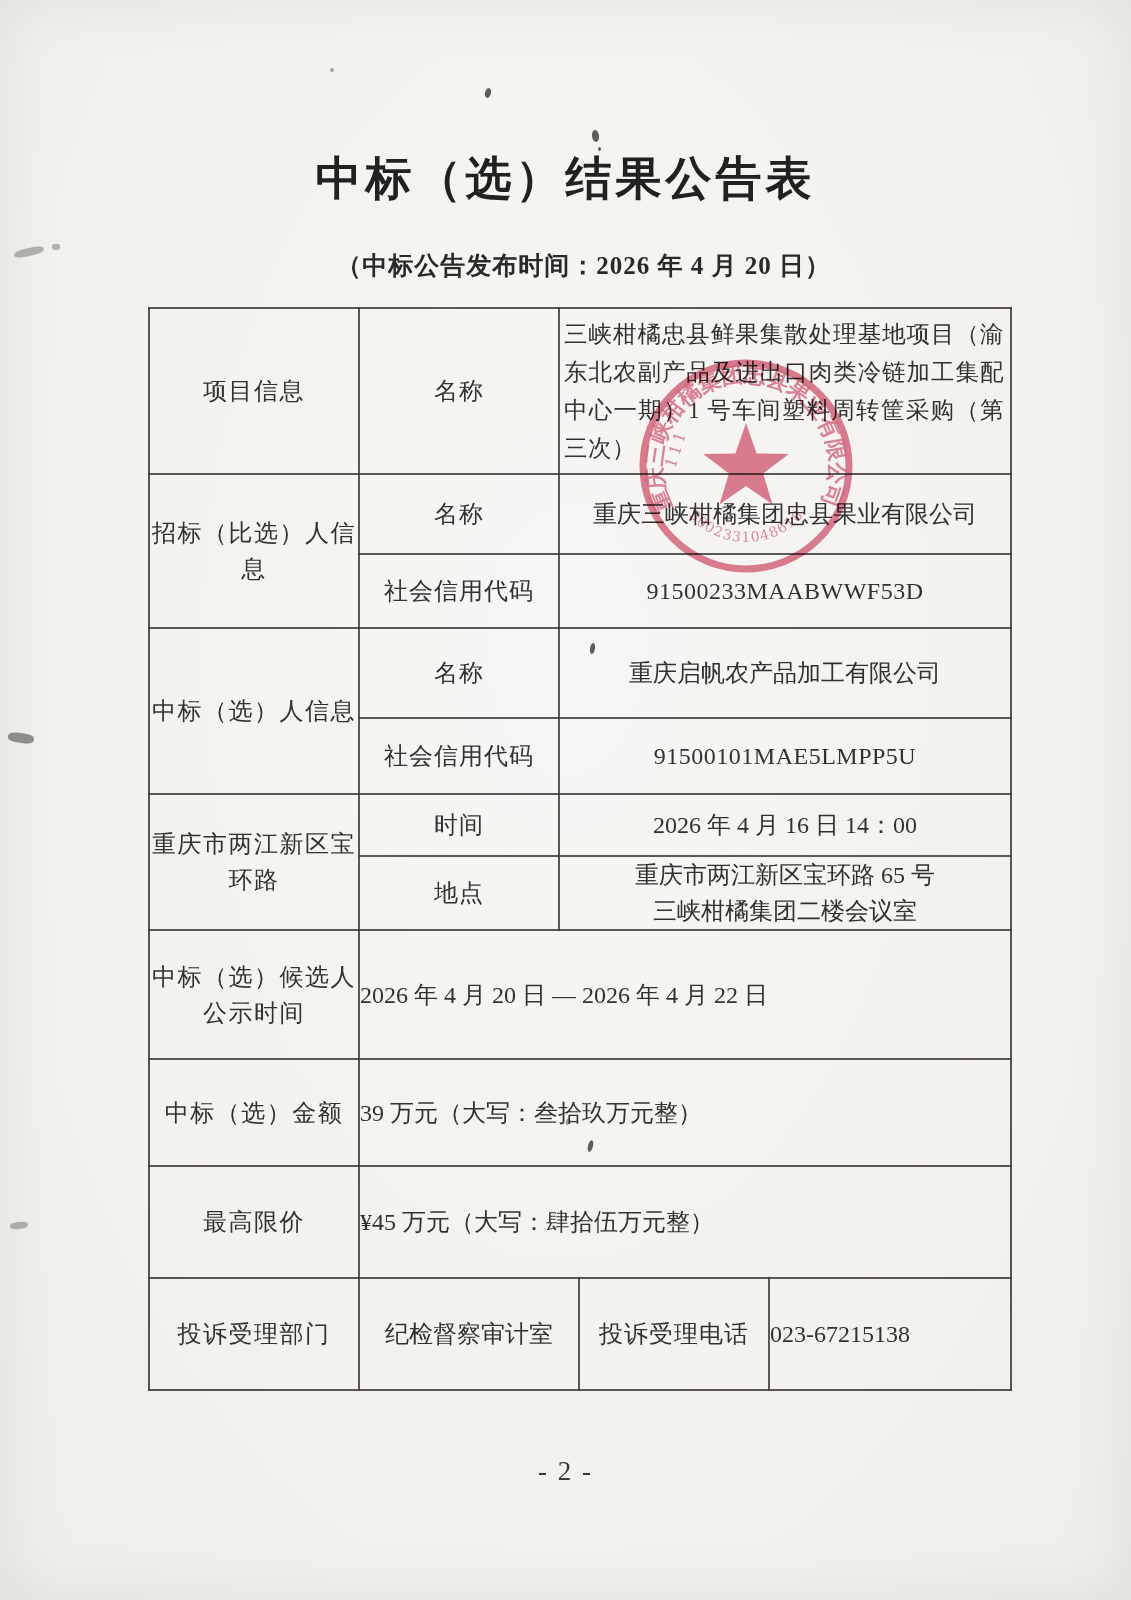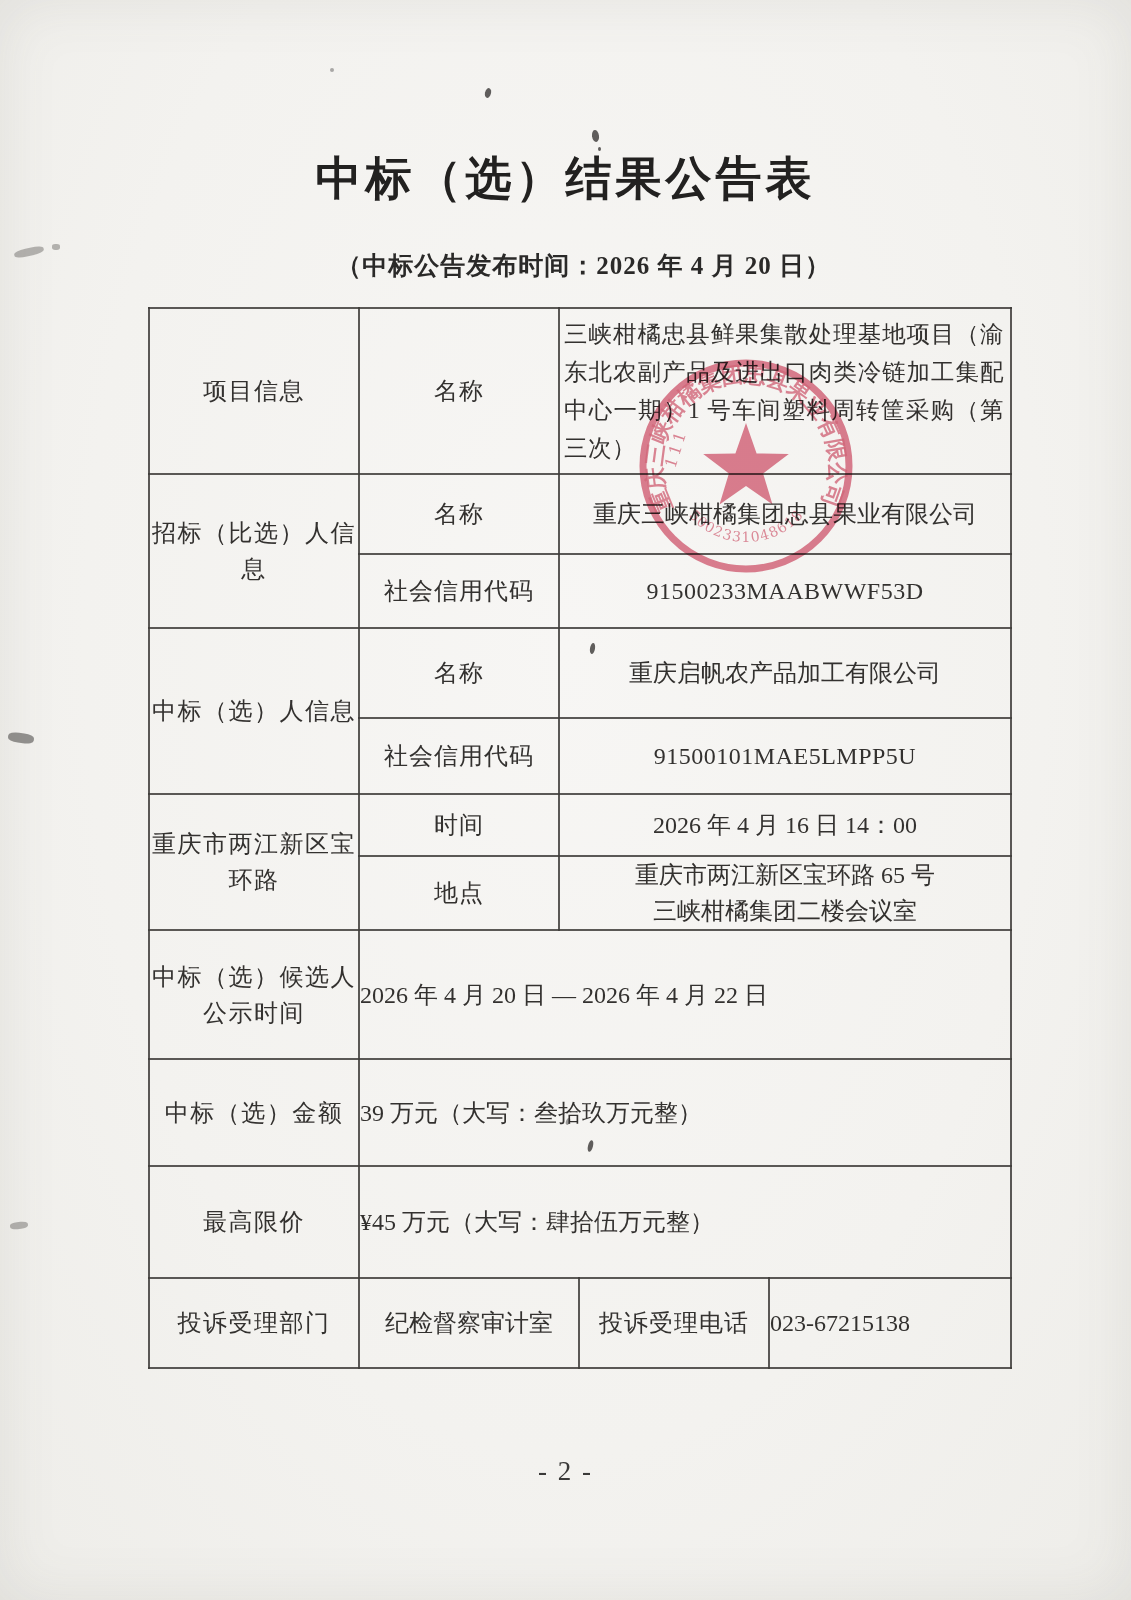--- a/index.html
+++ b/index.html
@@ -144,21 +144,21 @@
     <tr style="height:107px">
       <td class="lbl">中标（选）金额</td>
       <td class="val-left num" colspan="4">39 万元（大写：叁拾玖万元整）</td>
     </tr>
 
     <tr style="height:112px">
       <td class="lbl">最高限价</td>
       <td class="val-left num" colspan="4">¥45 万元（大写：肆拾伍万元整）</td>
     </tr>
 
-    <tr style="height:90px">
+    <tr style="height:112px">
       <td class="lbl">投诉受理部门</td>
       <td class="val" colspan="2">纪检督察审计室</td>
       <td class="sublbl">投诉受理电话</td>
       <td class="num" style="text-align:left;">023-67215138</td>
     </tr>
   </tbody>
     </table>
 
   <div class="stamp">
     <svg width="230" height="230" viewBox="0 0 230 230">

